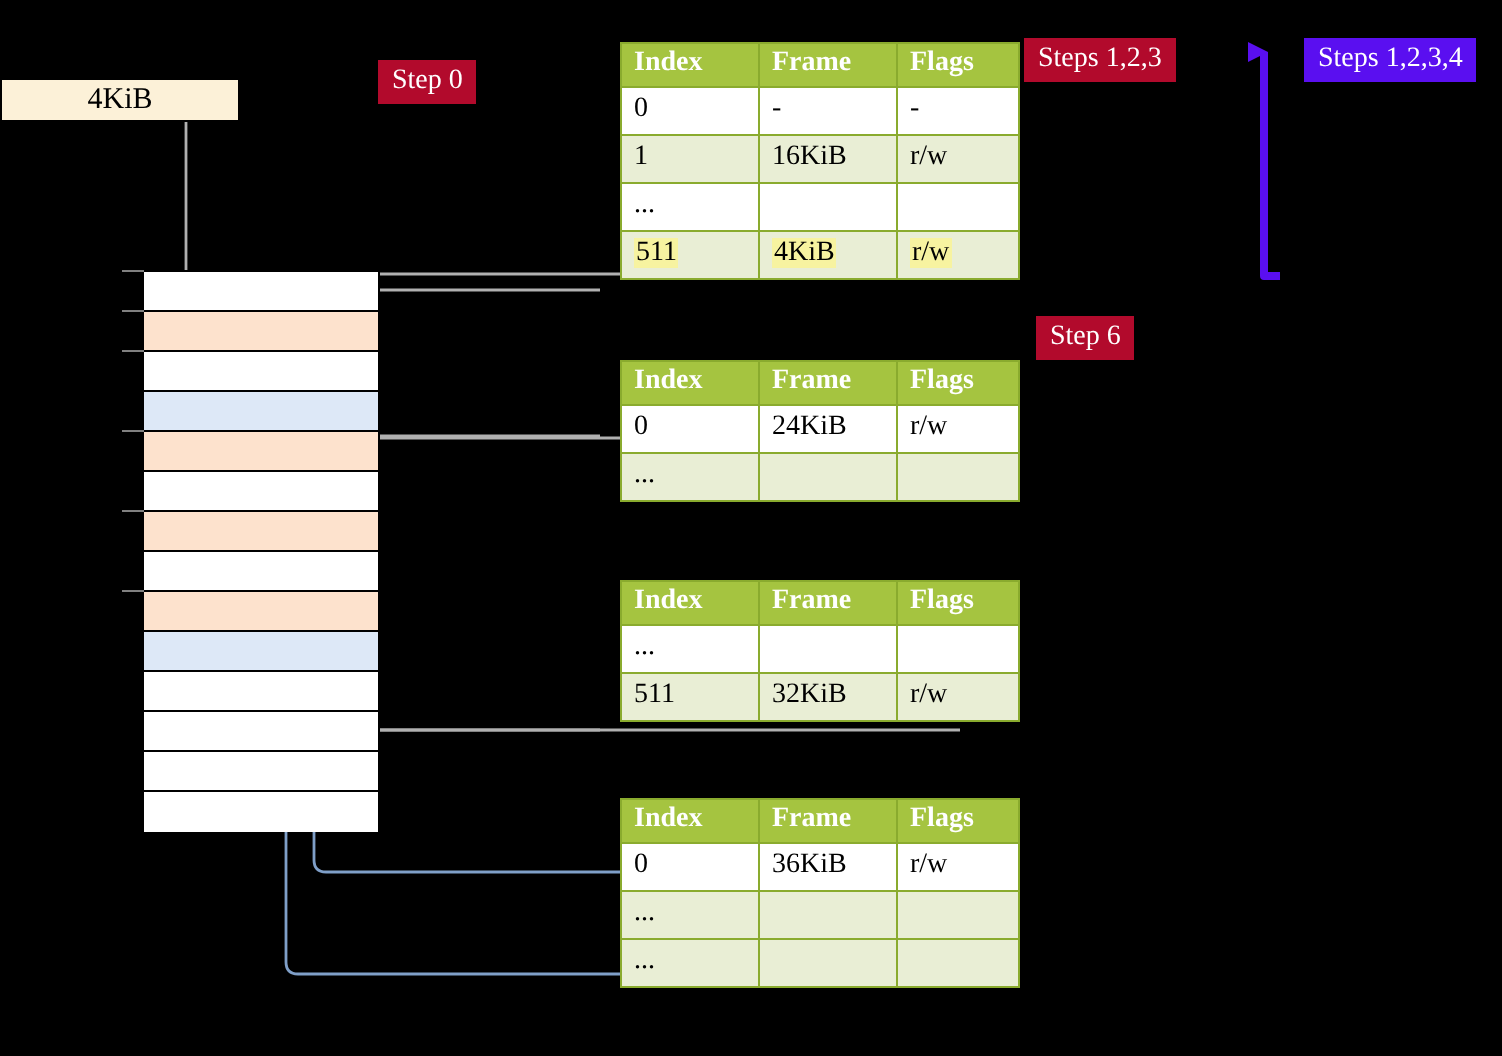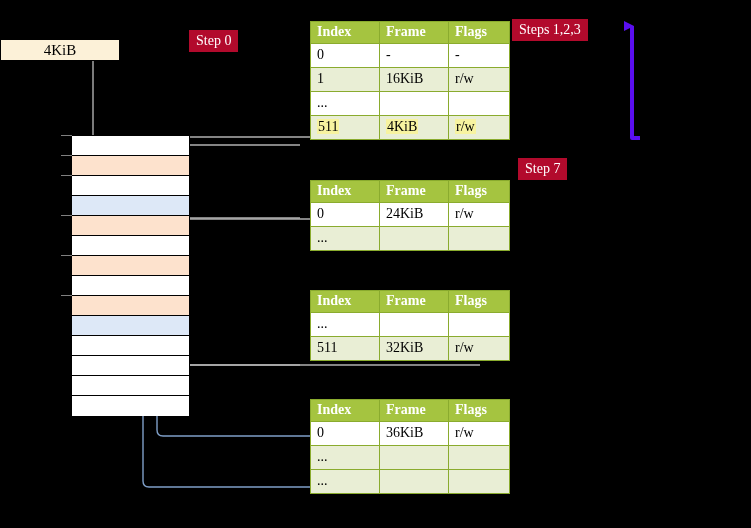--- a/index.html
+++ b/index.html
@@ -181,21 +181,22 @@
 
     <path d="M 640,138 L 632,138 L 632,26" stroke="#5a0ff0" stroke-width="4" fill="none" stroke-linejoin="round" marker-end="url(#arrow-violet)"></path>
   </svg>
 
   <div class="kib-box">
     <span>4KiB</span>
   </div>
 
   <div id="badge-step0" class="badge badge-crimson">Step 0</div>
   <div id="badge-steps123" class="badge badge-crimson">Steps 1,2,3</div>
-  <div id="badge-step4" class="badge badge-crimson">Step 7</div>
+  <div id="badge-steps1234" class="badge badge-violet">Steps 1,2,3,4</div>
+  <div id="badge-step4" class="badge badge-crimson">Step 6</div>
 
   <div id="memory-column">
       <div class="mem-row mem-white" style="top: 0px;"></div>
       <div class="mem-row mem-orange" style="top: 20px;"></div>
       <div class="mem-row mem-white" style="top: 40px;"></div>
       <div class="mem-row mem-blue" style="top: 60px;"></div>
       <div class="mem-row mem-orange" style="top: 80px;"></div>
       <div class="mem-row mem-white" style="top: 100px;"></div>
       <div class="mem-row mem-orange" style="top: 120px;"></div>
       <div class="mem-row mem-white" style="top: 140px;"></div>

